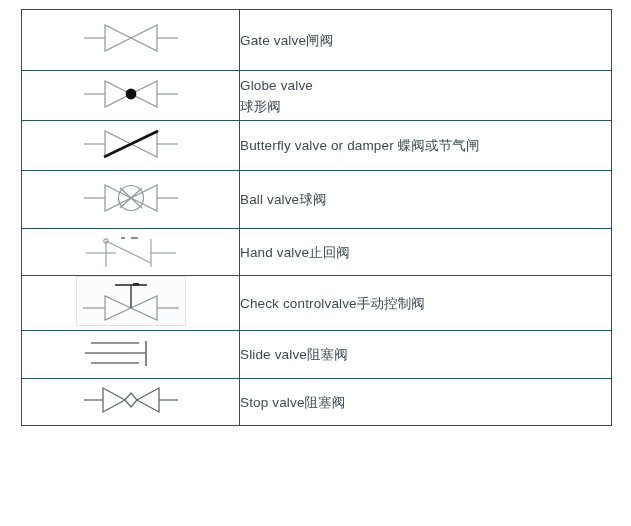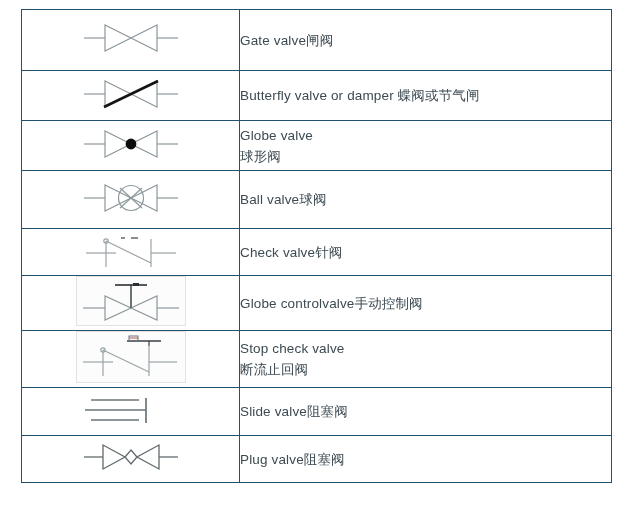--- a/index.html
+++ b/index.html
@@ -92,46 +92,46 @@
       <tr style="height:50px">
         <td class="sym-cell">
           <span class="sym-holder">
             <svg width="110" height="40" viewBox="0 0 110 40" aria-hidden="true">
               <g stroke="#8d989c" stroke-width="1.2" fill="none">
                 <line x1="8" y1="20" x2="29" y2="20"></line>
                 <line x1="81" y1="20" x2="102" y2="20"></line>
                 <polygon points="29,7 29,33 55,20"></polygon>
                 <polygon points="81,7 81,33 55,20"></polygon>
               </g>
-              <line x1="28" y1="33" x2="82" y2="7" stroke="#141414" stroke-width="2.6"></line>
-            </svg>
-          </span>
-        </td>
-        <td class="desc-cell">
-          <div class="desc-text">Butterfly valve or damper 蝶阀或节气闸</div>
-        </td>
-      </tr>
-
-      <tr style="height:50px">
-        <td class="sym-cell">
-          <span class="sym-holder">
-            <svg width="110" height="40" viewBox="0 0 110 40" aria-hidden="true">
-              <g stroke="#8d989c" stroke-width="1.2" fill="none">
-                <line x1="8" y1="20" x2="29" y2="20"></line>
-                <line x1="81" y1="20" x2="102" y2="20"></line>
-                <polygon points="29,7 29,33 55,20"></polygon>
-                <polygon points="81,7 81,33 55,20"></polygon>
-              </g>
               <circle cx="55" cy="20" r="5.4" fill="#0d0d0d"></circle>
             </svg>
           </span>
         </td>
         <td class="desc-cell">
           <div class="desc-text">Globe valve
 球形阀</div>
+        </td>
+      </tr>
+
+      <tr style="height:50px">
+        <td class="sym-cell">
+          <span class="sym-holder">
+            <svg width="110" height="40" viewBox="0 0 110 40" aria-hidden="true">
+              <g stroke="#8d989c" stroke-width="1.2" fill="none">
+                <line x1="8" y1="20" x2="29" y2="20"></line>
+                <line x1="81" y1="20" x2="102" y2="20"></line>
+                <polygon points="29,7 29,33 55,20"></polygon>
+                <polygon points="81,7 81,33 55,20"></polygon>
+              </g>
+              <line x1="28" y1="33" x2="82" y2="7" stroke="#141414" stroke-width="2.6"></line>
+            </svg>
+          </span>
+        </td>
+        <td class="desc-cell">
+          <div class="desc-text">Butterfly valve or damper 蝶阀或节气闸</div>
         </td>
       </tr>
 
       <tr style="height:58px">
         <td class="sym-cell">
           <span class="sym-holder">
             <svg width="110" height="40" viewBox="0 0 110 40" aria-hidden="true">
               <g stroke="#8d989c" stroke-width="1.2" fill="none">
                 <line x1="8" y1="20" x2="29" y2="20"></line>
                 <line x1="81" y1="20" x2="102" y2="20"></line>
@@ -160,69 +160,45 @@
                 <line x1="75" y1="24" x2="100" y2="24"></line>
                 <line x1="30" y1="12" x2="75" y2="34"></line>
                 <circle cx="30" cy="12" r="2.2"></circle>
                 <line x1="45" y1="9" x2="49" y2="9" stroke="#6a7378" stroke-width="1.6"></line>
                 <line x1="55" y1="9" x2="62" y2="9" stroke="#6a7378" stroke-width="1.6"></line>
               </g>
             </svg>
           </span>
         </td>
         <td class="desc-cell">
-          <div class="desc-text">Check valve针阀</div>
+          <div class="desc-text">Hand valve止回阀</div>
         </td>
       </tr>
 
       <tr style="height:55px">
         <td class="sym-cell">
           <span class="sym-box-outlined">
             <svg width="108" height="48" viewBox="0 0 108 48" aria-hidden="true">
               <g stroke="#8d989c" stroke-width="1.2" fill="none">
                 <line x1="6" y1="31" x2="28" y2="31"></line>
                 <line x1="80" y1="31" x2="102" y2="31"></line>
                 <polygon points="28,19 28,43 54,31"></polygon>
                 <polygon points="80,19 80,43 54,31"></polygon>
               </g>
               <line x1="54" y1="8" x2="54" y2="31" stroke="#5c6468" stroke-width="1.8"></line>
               <line x1="38" y1="8" x2="70" y2="8" stroke="#2b2f31" stroke-width="1.6"></line>
               <rect x="56" y="6" width="6" height="3" fill="#2b2f31"></rect>
             </svg>
           </span>
         </td>
         <td class="desc-cell">
-          <div class="desc-text">Globe controlvalve手动控制阀</div>
-        </td>
-      </tr>
-
-      <tr style="height:52px">
-        <td class="sym-cell">
-          <span class="sym-box-outlined">
-            <svg width="108" height="50" viewBox="0 0 108 50" aria-hidden="true">
-              <g stroke="#9aa3a7" stroke-width="1.2" fill="none">
-                <line x1="6" y1="30" x2="36" y2="30"></line>
-                <line x1="26" y1="18" x2="26" y2="44"></line>
-                <line x1="72" y1="14" x2="72" y2="44"></line>
-                <line x1="72" y1="30" x2="100" y2="30"></line>
-                <line x1="26" y1="18" x2="72" y2="40"></line>
-                <circle cx="26" cy="18" r="2.2"></circle>
-              </g>
-              <line x1="72" y1="14" x2="72" y2="9" stroke="#5c6468" stroke-width="1.5"></line>
-              <line x1="50" y1="9" x2="84" y2="9" stroke="#3a3f42" stroke-width="1.5"></line>
-              <rect x="52" y="4" width="9" height="5" fill="none" stroke="#6a7378" stroke-width="1"></rect>
-              <line x1="52" y1="6" x2="61" y2="6" stroke="#b5564a" stroke-width="1"></line>
-            </svg>
-          </span>
-        </td>
-        <td class="desc-cell">
-          <div class="desc-text">Stop check valve
-断流止回阀</div>
-        </td>
-      </tr>
+          <div class="desc-text">Check controlvalve手动控制阀</div>
+        </td>
+      </tr>
+
 
 
       <tr style="height:48px">
         <td class="sym-cell">
           <span class="sym-holder">
             <svg width="110" height="36" viewBox="0 0 110 36" aria-hidden="true">
               <g stroke="#6b7478" stroke-width="1.7" fill="none">
                 <line x1="15" y1="8" x2="63" y2="8"></line>
                 <line x1="9" y1="18" x2="70" y2="18"></line>
                 <line x1="15" y1="28" x2="63" y2="28"></line>
@@ -244,19 +220,19 @@
                 <line x1="8" y1="19" x2="27" y2="19"></line>
                 <line x1="83" y1="19" x2="102" y2="19"></line>
                 <polygon points="27,7 27,31 49,19"></polygon>
                 <polygon points="83,7 83,31 61,19"></polygon>
                 <polygon points="55,12 61,19 55,26 49,19"></polygon>
               </g>
             </svg>
           </span>
         </td>
         <td class="desc-cell">
-          <div class="desc-text">Plug valve阻塞阀</div>
+          <div class="desc-text">Stop valve阻塞阀</div>
         </td>
       </tr>
 
     </tbody>
   </table>
 </div>
 
 </body></html>

